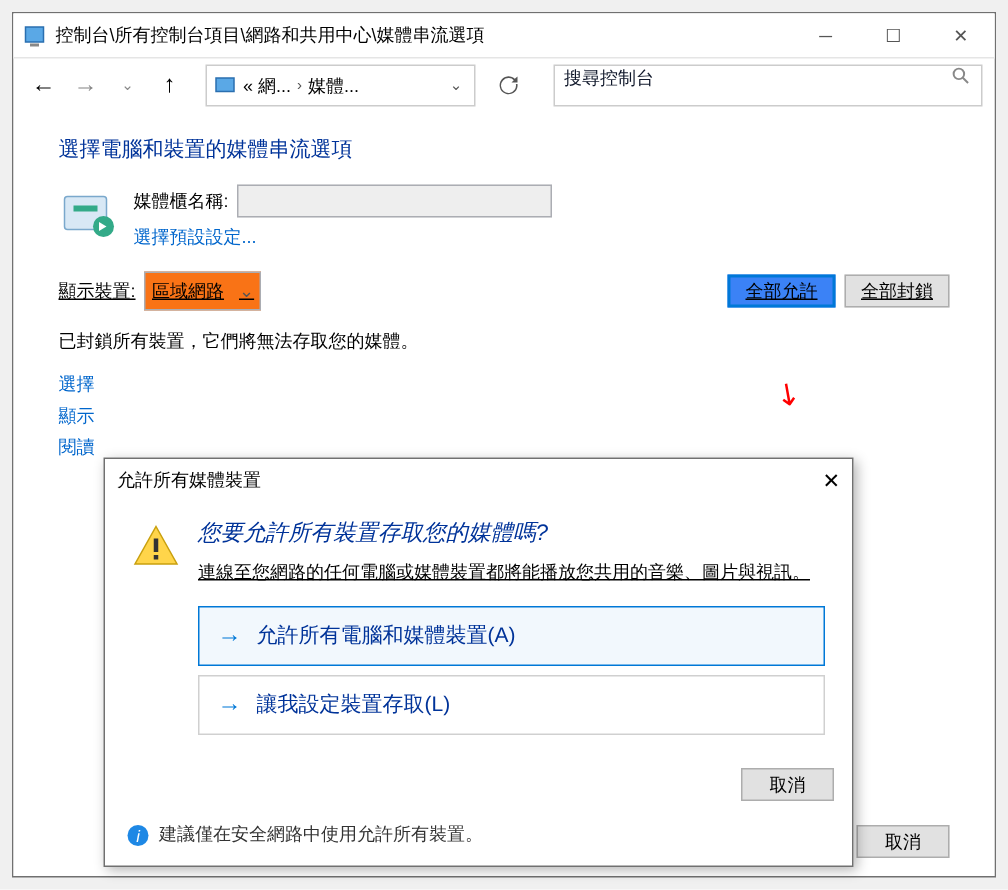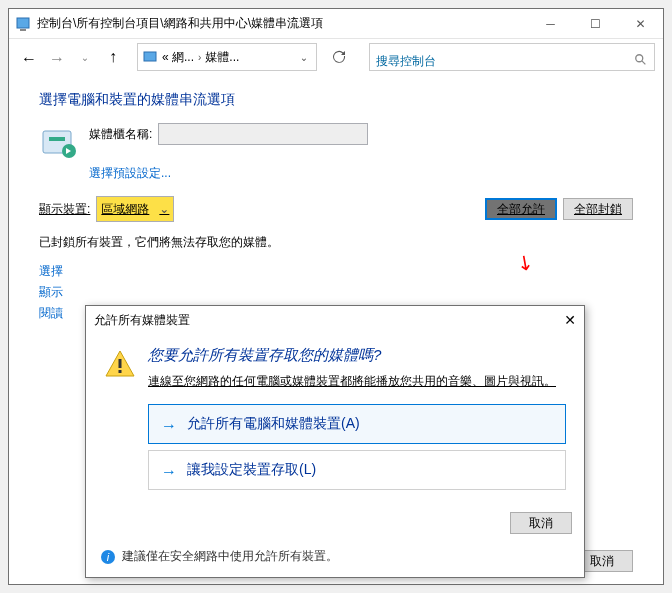--- a/index.html
+++ b/index.html
@@ -11,45 +11,45 @@
 .titlebar .title { flex: 1; font-size: 12px; color: #000; }
 .win-controls { display: flex; height: 100%; }
 .win-controls div { width: 45px; display: flex; align-items: center; justify-content: center; color: #555; font-size: 12px; font-family: Arial; cursor: default; }
 .navbar { height: 36px; display: flex; align-items: center; padding: 4px 8px; gap: 4px; }
 .nav-btn { width: 24px; height: 24px; display: flex; align-items: center; justify-content: center; color: #888; }
 .nav-btn.active { color: #000; }
 .addr { flex: 0 0 180px; height: 28px; border: 1px solid #ccc; display: flex; align-items: center; font-size: 12px; padding: 0 4px; gap: 4px; margin-left: 8px; }
 .addr .chev { color: #555; font-size: 10px; }
 .addr-drop { width: 16px; color: #555; display:flex; justify-content:center; font-size:10px; }
 .refresh { width: 28px; height: 28px; display: flex; align-items: center; justify-content: center; color: #444; margin-left: 4px; }
-.search { flex: 1; height: 28px; border: 1px solid #ccc; margin-left: 12px; display: flex; align-items: flex-end; padding: 0 6px; font-size: 12px; color: #0369a1; justify-content: space-between; }
+.search { flex: 1; height: 28px; border: 1px solid #ccc; margin-left: 12px; display: flex; align-items: flex-start; padding: 0 6px; font-size: 12px; color: #0f172a; justify-content: space-between; }
 .content { flex: 1; padding: 16px 30px 8px 30px; position: relative; overflow: hidden; }
 .heading { color: #003399; font-size: 14px; margin-bottom: 14px; }
 .media-row { display: flex; align-items: flex-start; gap: 10px; margin-bottom: 14px; }
 .media-ico { width: 40px; height: 40px; }
 .media-name-row { display: flex; align-items: center; gap: 6px; font-size: 12px; }
 .media-name-input { width: 210px; height: 22px; border: 1px solid #abadb3; background: #eee; }
 .link { color: #0066cc; font-size: 12px; cursor: pointer; }
 .show-row { display: flex; align-items: center; font-size: 12px; margin-top: 8px; gap: 6px; text-decoration: underline; }
-.combo { border: 1px solid #abadb3; height: 22px; font-size: 12px; padding: 12px 4px; display:flex; align-items:center; gap:10px; background:#fde047; }
+.combo { border: 1px solid #abadb3; height: 22px; font-size: 12px; padding: 12px 4px; display:flex; align-items:center; gap:10px; background:#f97316; }
 .combo::after { content:"⌄"; font-size:12px; color:#555; }
 .row-spacer { flex: 1; }
 .btn { height: 22px; min-width: 62px; border: 1px solid #adadad; background: #e1e1e1; font-size: 12px; padding: 0 10px; display:inline-flex; align-items:center; justify-content:center; cursor: default; }
-.btn.hl { border: 2px solid #0078d7; background:#737373; }
+.btn.hl { border: 2px solid #0078d7; background:#3b82f6; }
 .device-panel { border: 1px solid #c0c0c0; margin-top: 6px; padding: 6px; display: flex; align-items: center; gap: 8px; background:#f7f7f7; }
 .play-ico { width: 28px; height: 28px; }
 .device-text { flex: 1; font-size: 12px; }
 .status { color: #666; }
 .check-row { display: flex; align-items: center; gap: 4px; font-size: 12px; }
 .blocked-msg { font-size: 12px; margin-top: 12px; }
 .side-links { margin-top: 12px; font-size: 12px; display:flex; flex-direction:column; gap:4px; }
 .bottom-bar { position: absolute; bottom: 12px; right: 30px; display: flex; gap: 8px; }
 .arrow-annot { position: absolute; top: 175px; left: 508px; color: red; font-size: 20px; transform: rotate(35deg); pointer-events:none; }
 
-.dialog { position: absolute; top: 296px; left: 76px; width: 500px; background: #fff; border: 1px solid #707070; box-shadow: 2px 2px 8px rgba(0,0,0,0.3); z-index: 10; }
+.dialog { position: absolute; top: 296px; left: 60px; width: 500px; background: #fff; border: 1px solid #707070; box-shadow: 2px 2px 8px rgba(0,0,0,0.3); z-index: 10; }
 .dlg-title { height: 28px; display: flex; align-items: center; justify-content: space-between; padding: 0 8px; font-size: 12px; }
 .dlg-body { padding: 12px 18px 8px 18px; }
 .dlg-main { display: flex; gap: 12px; }
 .warn-ico { width: 32px; height: 32px; flex-shrink:0; margin-top:2px; }
 .dlg-q { color: #003399; font-size: 15px; margin-bottom: 8px; font-style: italic; }
 .dlg-info { font-size: 12px; margin-bottom: 14px; text-decoration: underline; }
 .choice { border: 1px solid #d0d0d0; padding: 10px 12px; margin-bottom: 6px; display: flex; align-items: center; gap: 10px; font-size: 14px; color: #003399; cursor: pointer; }
 .choice.sel { border: 1px solid #0078d7; background:#f2f8fd; }
 .choice .arr { color: #0078d7; font-size: 16px; }
 .dlg-bottom { display: flex; justify-content: flex-end; padding: 8px 12px; border-top: 0; }
@@ -118,21 +118,21 @@
               <rect x="10" y="14" width="16" height="4" fill="#3a8"></rect>
               <circle cx="30" cy="28" r="7" fill="#3a8"></circle>
               <path d="M27 25v6l5-3z" fill="#fff"></path>
             </svg>
       </span>
       <div>
         <div class="media-name-row">
           <span>媒體櫃名稱:</span>
           <input class="media-name-input" style="">
         </div>
-        <div style="margin-top:18px;"><span class="link">選擇預設設定...</span></div>
+        <div style="margin-top:4px;"><span class="link">選擇預設設定...</span></div>
       </div>
     </div>
 
     <div class="show-row">
       <span>顯示裝置:</span>
       <div class="combo">
             <span>區域網路</span>
           </div>
       <div class="row-spacer"></div>
       <div class="btn hl">

